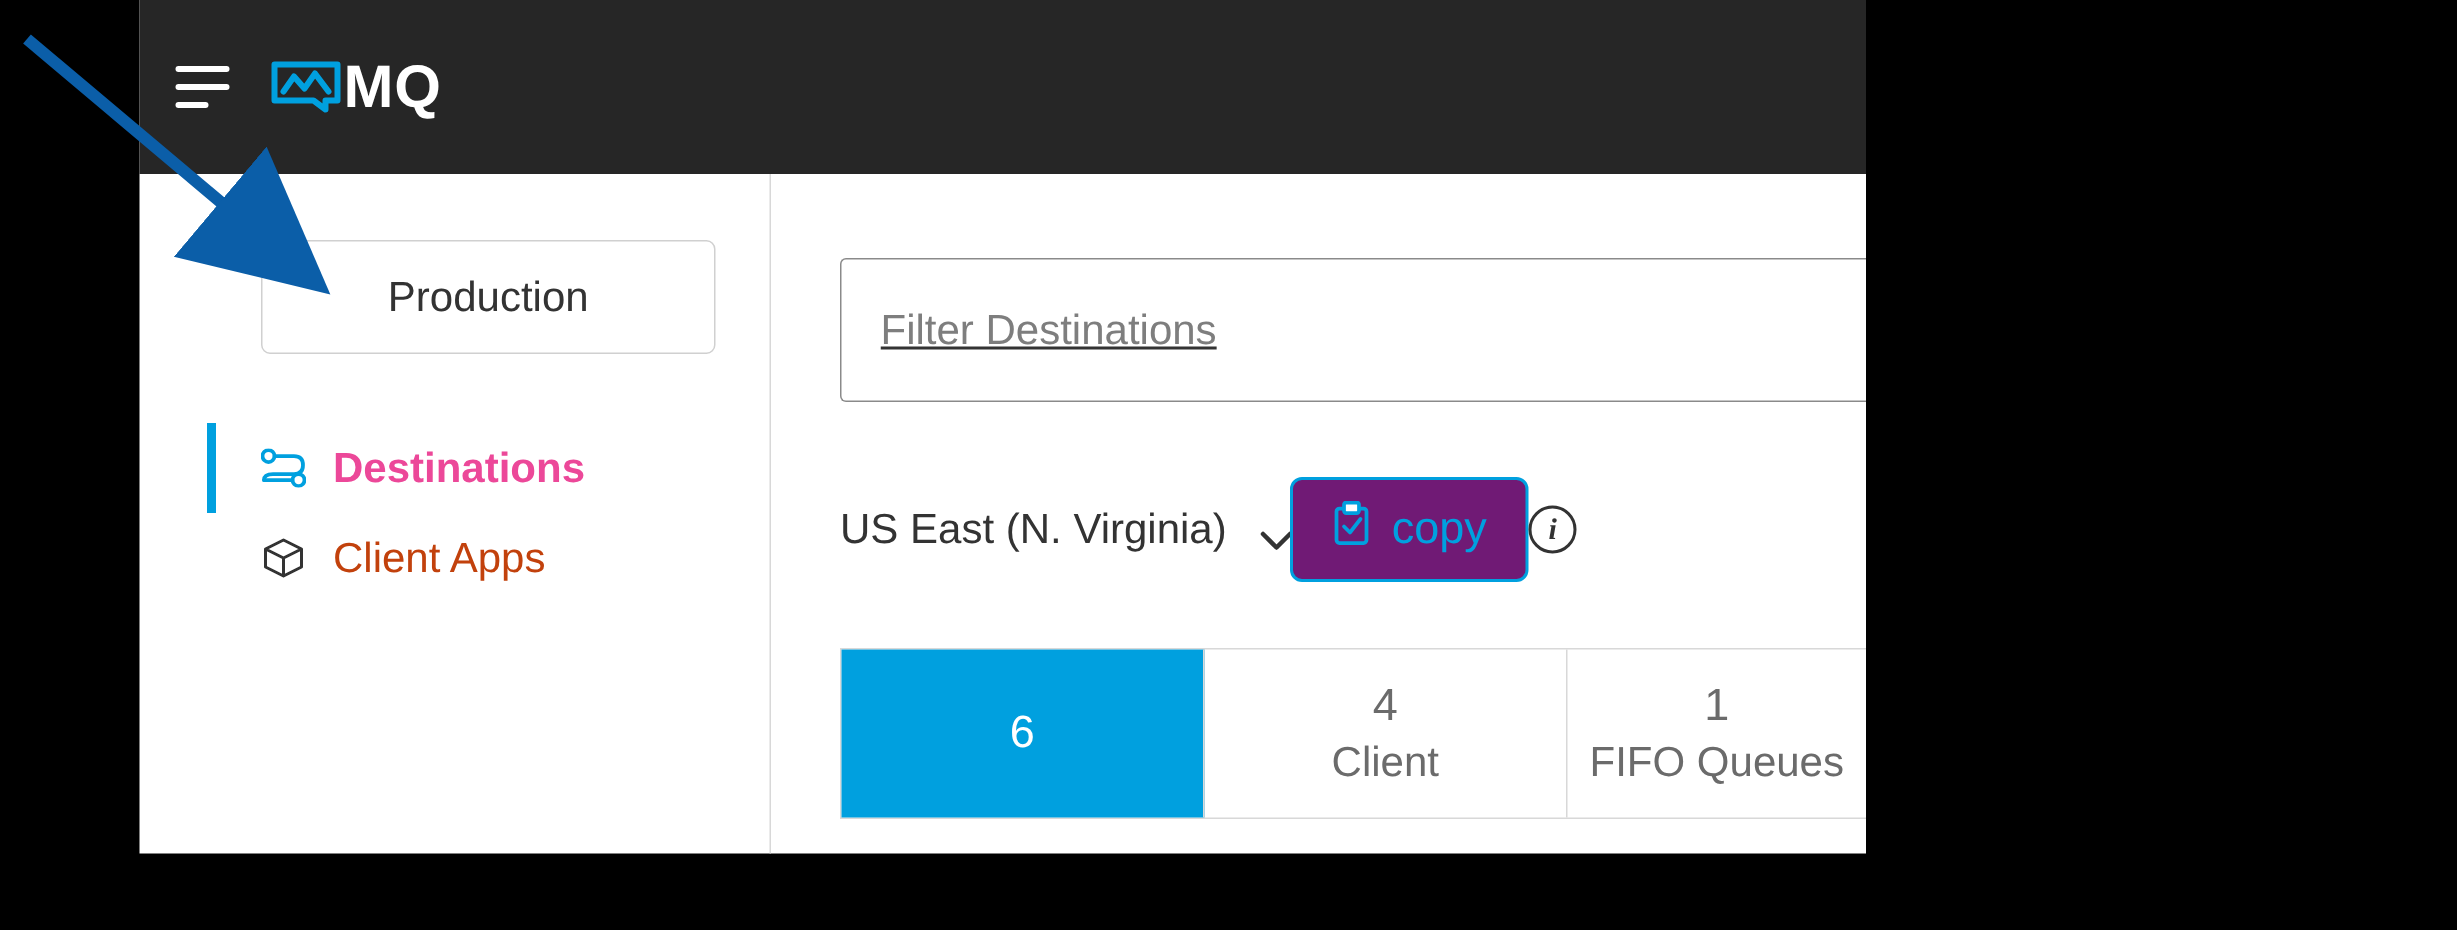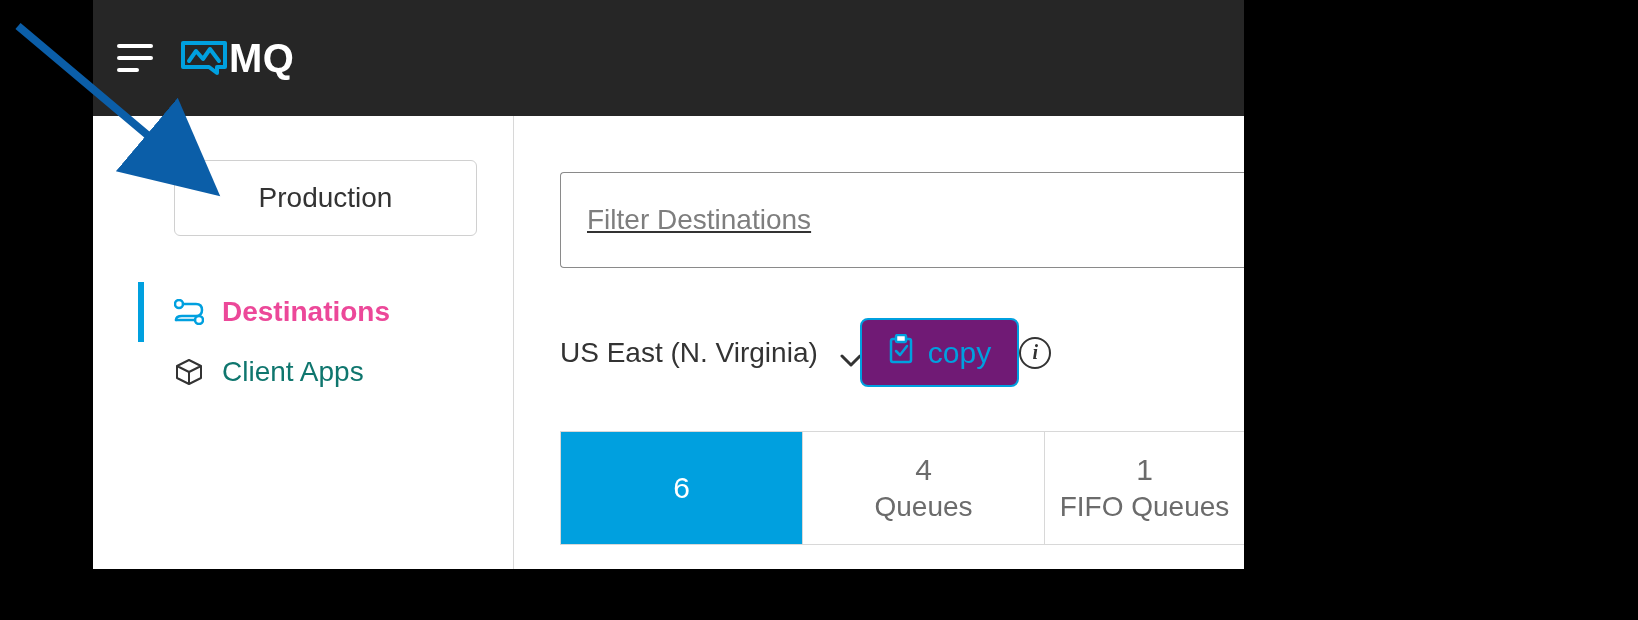--- a/index.html
+++ b/index.html
@@ -22,21 +22,21 @@
     .hamburger span:nth-child(3){ width:22px; }
 
     .logo { display:flex; align-items:center; }
     .logo-title { color:#fff; font-size:40px; font-weight:700; letter-spacing:0.5px; }
     .logo-icon svg { display:block; }
 
     .content { display:flex; height: calc(100% - 116px); }
     .sidebar { width: 376px; border-right: 1px solid #d8d8d8; padding-top: 44px; position:relative;margin-left:45px; }
     .env-box { margin: 0 36px 46px 36px; border:1px solid #d0d0d0; border-radius:6px; height:76px; display:flex; align-items:center; justify-content:center; font-size:28px; color:#333; cursor:pointer; }
 
-    .nav-item { display:flex; align-items:center; gap:18px; padding: 14px 36px; font-size:28px; color:#0f766e; cursor:pointer; position:relative; }
+    .nav-item { display:flex; align-items:center; gap:18px; padding: 14px 36px; font-size:28px; color:#c2410c; cursor:pointer; position:relative; }
     .nav-item.active { color:#ec4899; font-weight:600; }
     .nav-item.active::before { content:""; position:absolute; left:0; top:0; bottom:0; width:6px; background:#00a0df; }
     .nav-icon { width:30px; height:30px; display:flex; align-items:center; justify-content:center; }
 
     .main { flex:1; padding: 56px 0 0 46px; min-width:0; }
     .filter { width: 100%; height: 96px; border:1px solid #8a8a8a; border-right:none; border-radius:4px 0 0 4px; font-size:28px; color:#333; padding: 0 26px; outline:none;text-decoration:underline; }
     .filter::placeholder { color:#7e7e7e; }
 
     .region-row { display:flex; align-items:center; margin-top: 50px; }
     .region-select { display:flex; align-items:center; gap:22px; font-size:28px; color:#333; cursor:pointer; }
@@ -129,21 +129,21 @@
 
           <div class="info">i</div>
         </div>
 
         <div class="tabs">
           <div class="tab active">
             <div class="tab-count">6</div>
           </div>
           <div class="tab">
             <div class="tab-count">4</div>
-            <div class="tab-label">Queues</div>
+            <div class="tab-label">Client</div>
           </div>
           <div class="tab">
             <div class="tab-count">1</div>
             <div class="tab-label">FIFO Queues</div>
           </div>
         </div>
       </div>
     </div>
   </div>
 

